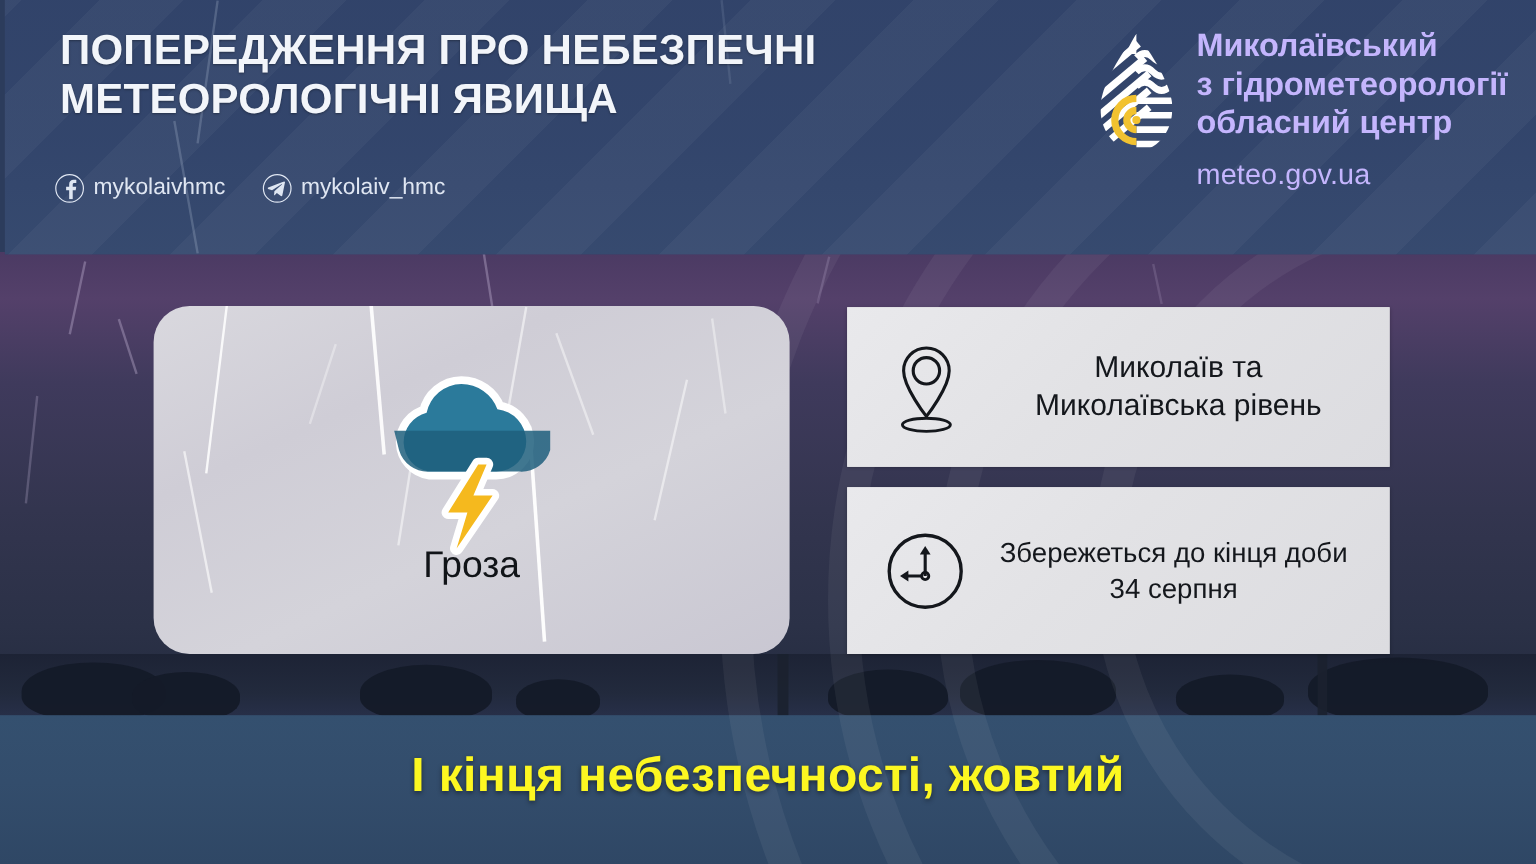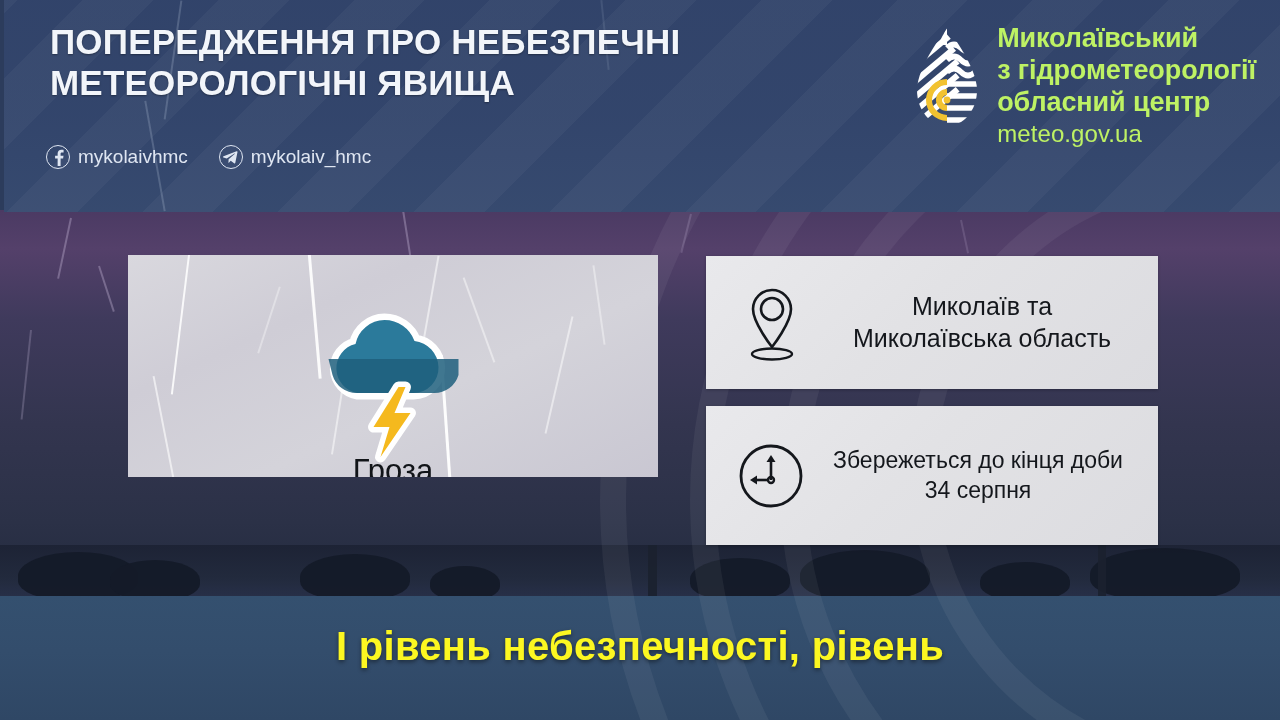--- a/index.html
+++ b/index.html
@@ -84,31 +84,32 @@
     flex:0 0 auto;
   }
   .sicon svg { display:block; }
 
   
   .logo {
     position:absolute; right:28px; top:22px;
     display:flex; align-items:flex-start; gap:16px;
   }
   .logo-mark { width:74px; height:104px; flex:0 0 auto; margin-top:4px; }
-  .logo-text { color:#bef264; }
+  .logo-text { color:#c4b5fd; }
   .logo-text .l1 {
     font-size:27px; font-weight:bold; line-height:1.19; letter-spacing:-.1px;
   }
-  .logo-text .site { font-size:24px; font-weight:normal; margin-top:2px; letter-spacing:.1px; }
+  .logo-text .site { font-size:24px; font-weight:normal; margin-top:14px; letter-spacing:.1px; }
 
   
   .photo-panel {
-    position:absolute; left:128px; top:255px; width:530px; height:222px;
+    position:absolute; left:128px; top:255px; width:530px; height:290px;
     background:linear-gradient(155deg,#d9d8de 0%,#cfcdd6 30%,#d4d3da 60%,#c9c7d2 100%);
     overflow:hidden;
+    border-radius:30px;
   }
   .photo-panel .lbolt { position:absolute; background:#ffffff; opacity:.75; }
   .wicon { position:absolute; left:50%; top:34px; transform:translateX(-50%); width:165px; height:175px; }
   .wlabel {
     position:absolute; left:0; right:0; top:198px; text-align:center;
     font-size:31px; color:#111418; font-weight:normal;
     font-family:"Liberation Sans", sans-serif;
   }
 
   
@@ -293,21 +294,21 @@
     <div class="card-inner">
       <div class="card-icon">
         <svg width="58" height="78" viewBox="0 0 58 78">
           <path d="M29 6 a19 19 0 0 1 19 19 c0 14 -19 38 -19 38 S10 39 10 25 A19 19 0 0 1 29 6 Z" fill="none" stroke="#14171c" stroke-width="2.6"></path>
           <circle cx="29" cy="25" r="11" fill="none" stroke="#14171c" stroke-width="2.6"></circle>
           <ellipse cx="29" cy="70" rx="20" ry="5.5" fill="none" stroke="#14171c" stroke-width="2.4"></ellipse>
         </svg>
       </div>
       <div class="card-text">
         <span class="ln">Миколаїв та</span>
-        <span class="ln">Миколаївська область</span>
+        <span class="ln">Миколаївська рівень</span>
       </div>
     </div>
   </div>
 
   <div class="card" id="card-duration">
     <div class="cbg"></div>
     <div class="card-inner">
       <div class="card-icon">
         <svg width="70" height="70" viewBox="0 0 70 70">
           <circle cx="35" cy="35" r="30" fill="none" stroke="#14171c" stroke-width="2.8"></circle>
@@ -320,15 +321,15 @@
           <path d="M14 39 l7 -4.5 v9 z" fill="#14171c"></path>
         </svg>
       </div>
       <div class="card-text">
         <span class="ln">Збережеться до кінця доби</span>
         <span class="ln">34 серпня</span>
       </div>
     </div>
   </div>
 
-  <div class="level-text">І рівень небезпечності, рівень</div>
+  <div class="level-text">І кінця небезпечності, жовтий</div>
 
 </div>
 
 </body></html>

